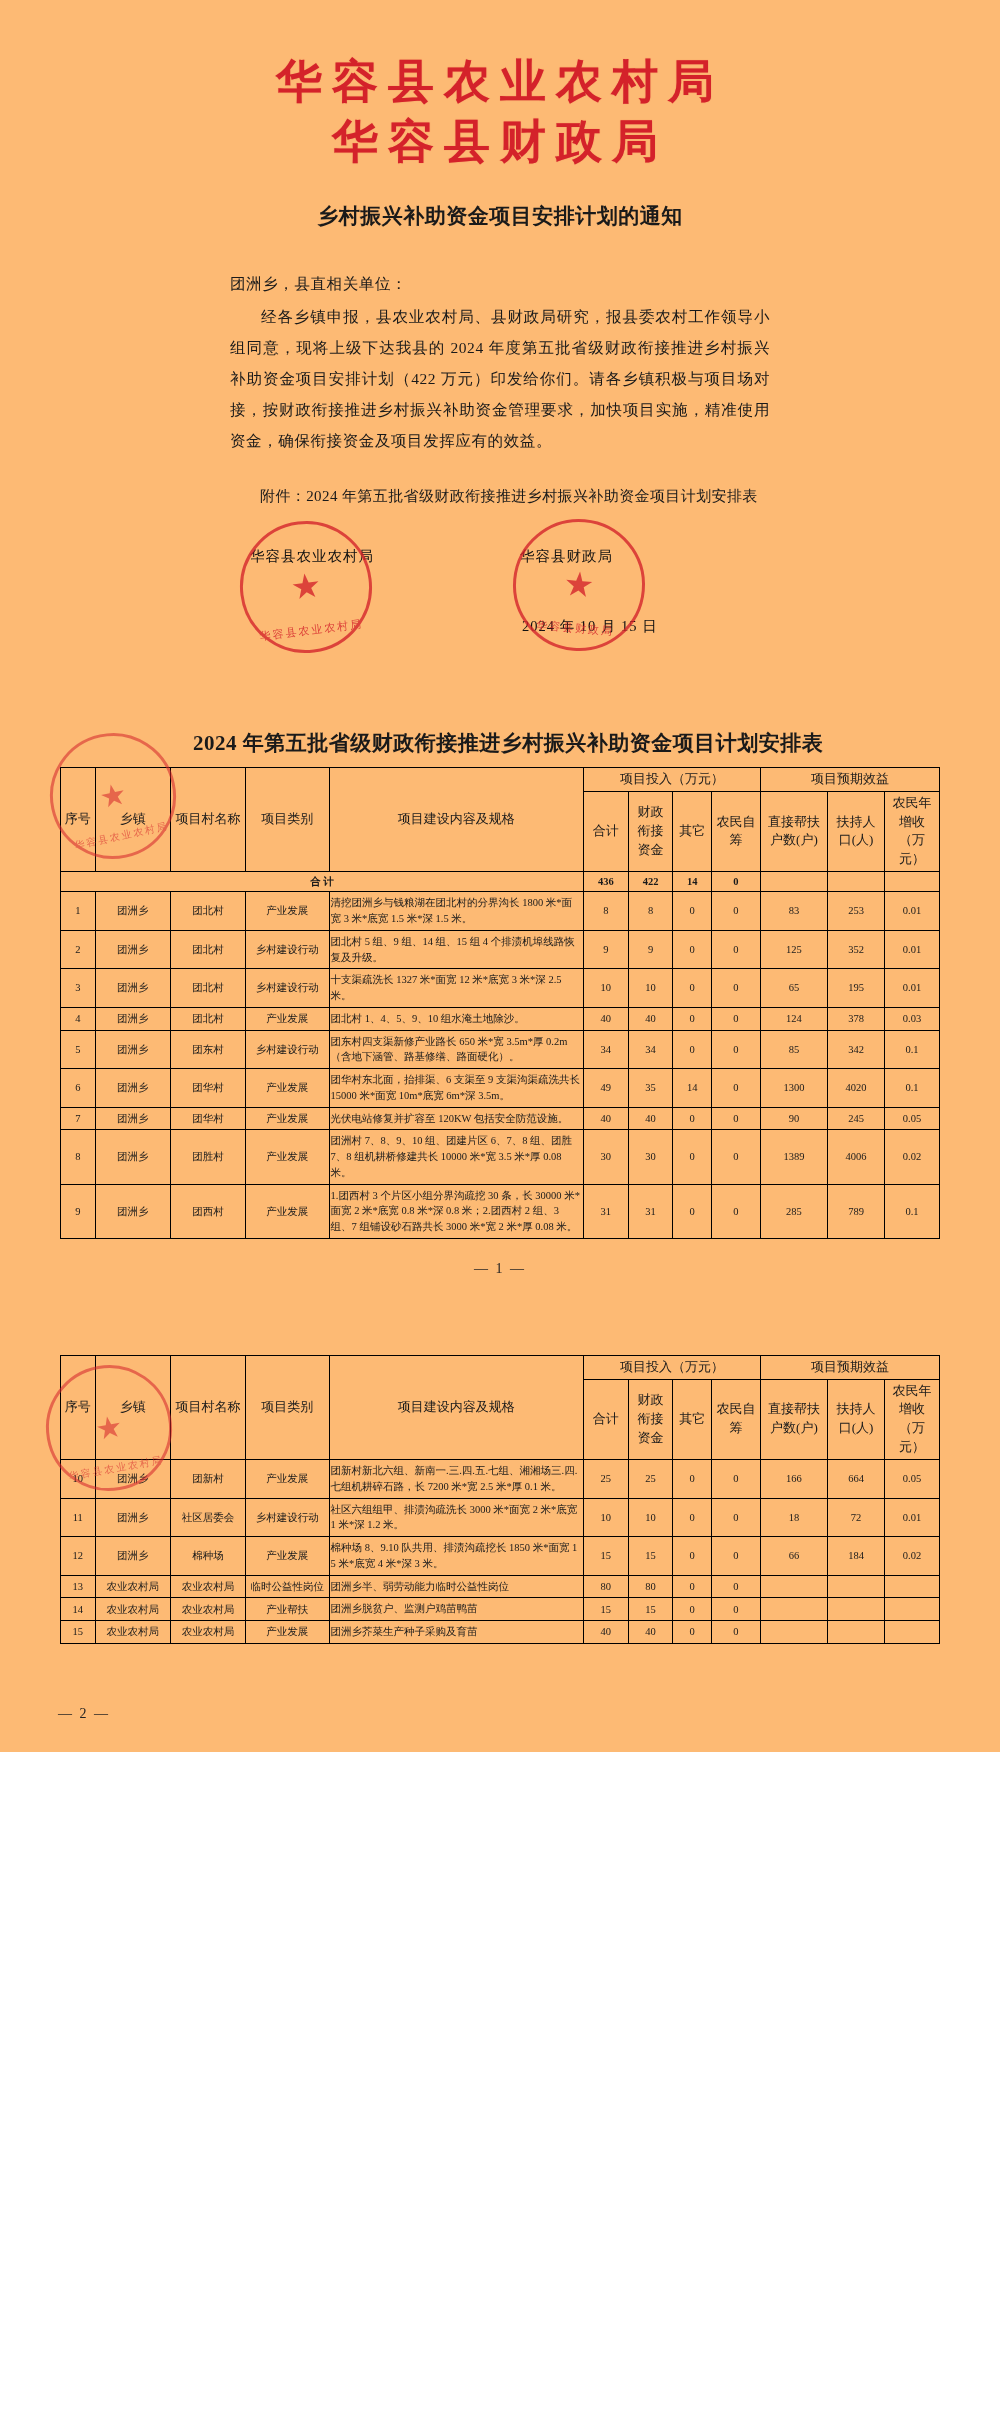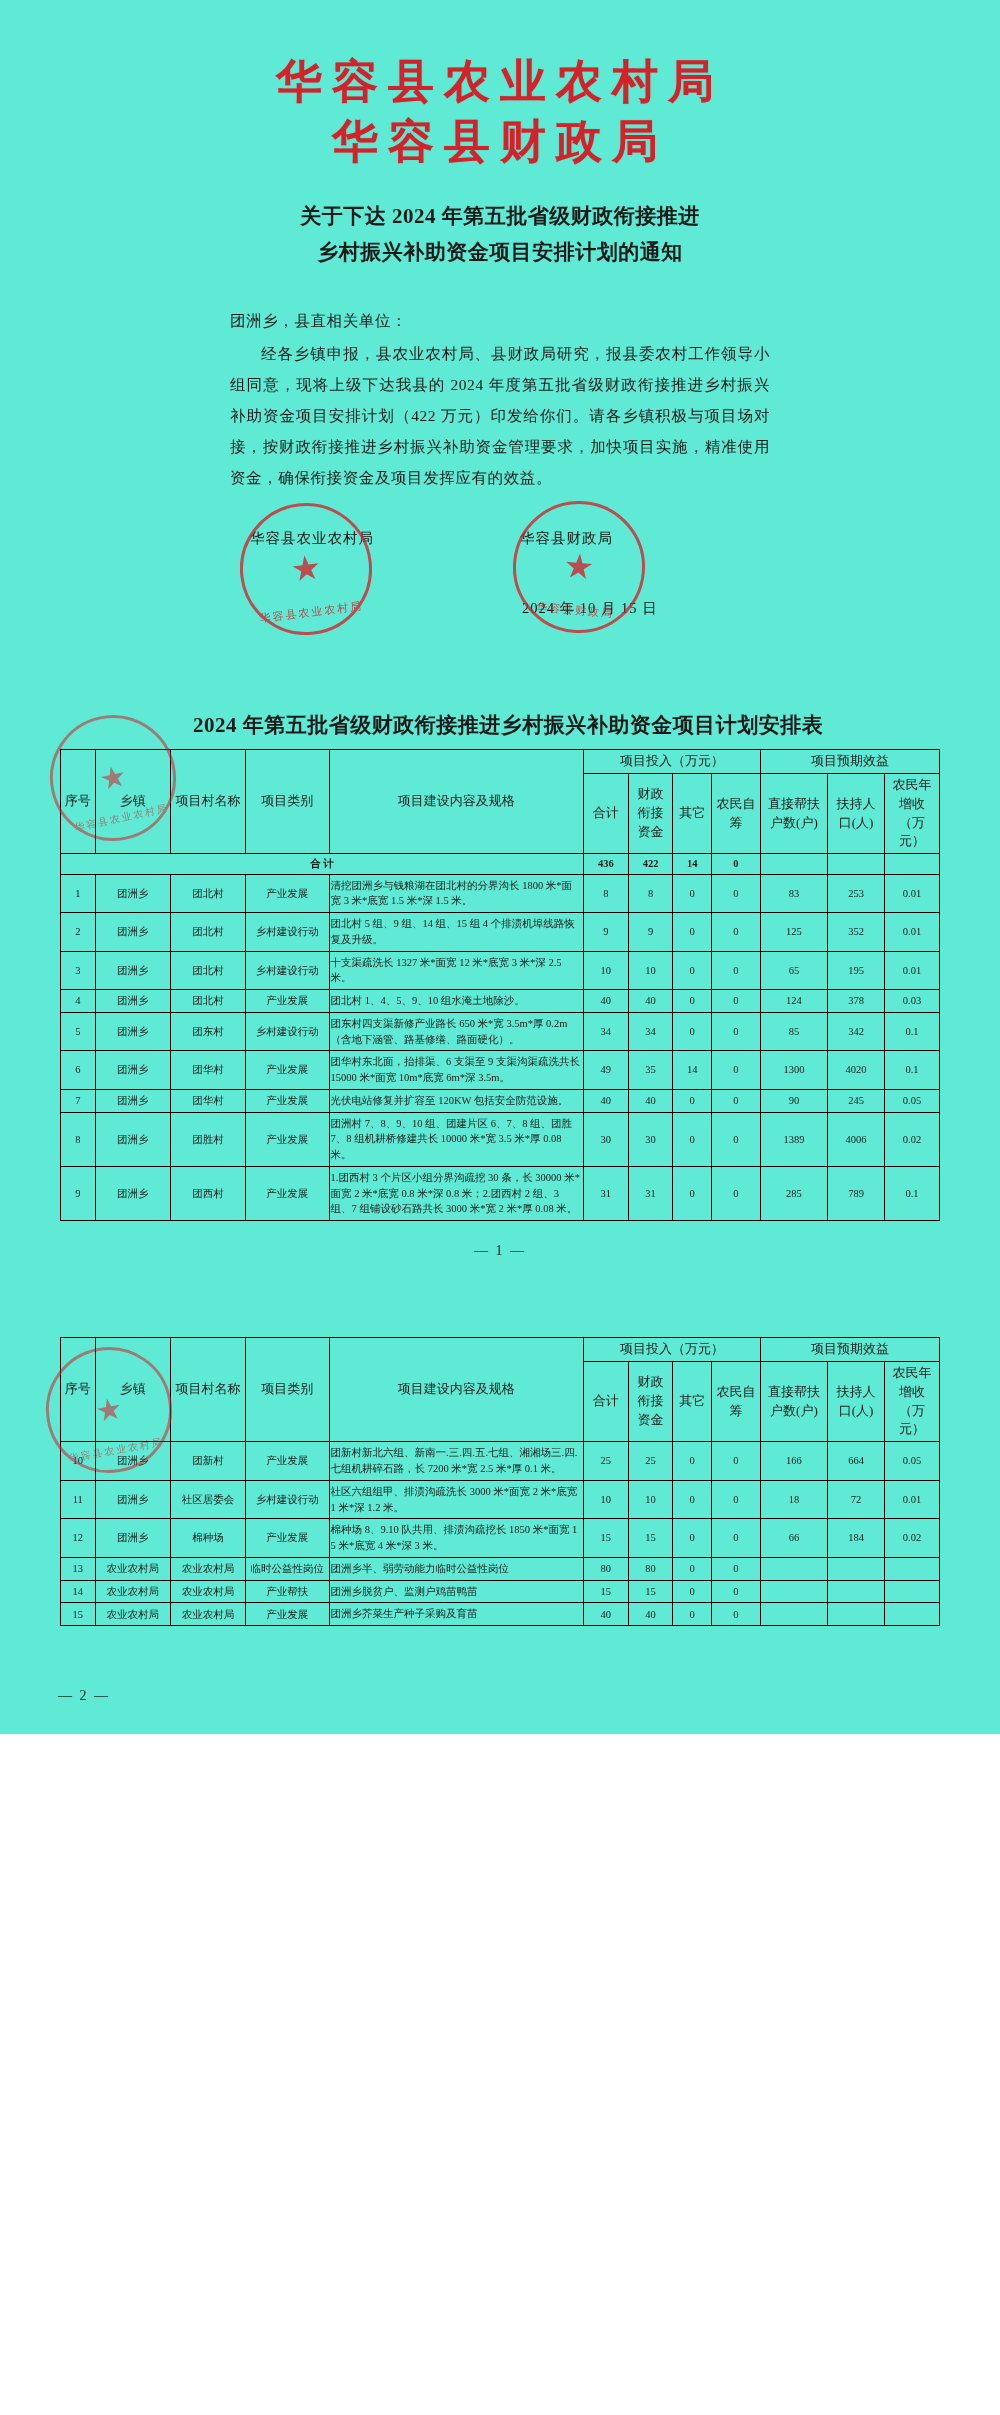--- a/index.html
+++ b/index.html
@@ -9,21 +9,21 @@
   }
   body {
     width: 1000px;
     font-family: "Liberation Serif", "DejaVu Serif", serif;
     color: #1a1a1a;
     -webkit-font-smoothing: antialiased;
   }
   .page {
     position: relative;
     width: 1000px;
-    background: #5eead4;
+    background: #fdba74;
   }
 
   
   .page1 {
     padding: 0 0 30px 0;
   }
   .letterhead {
     text-align: center;
     padding-top: 52px;
   }
@@ -222,29 +222,29 @@
 
 <div class="page page1">
 
   <div class="letterhead">
     <div class="lh-line">华容县农业农村局</div>
     <div class="lh-line">华容县财政局</div>
   </div>
 
 
   <div class="doc-title">
-    <div>关于下达 2024 年第五批省级财政衔接推进</div>
     <div>乡村振兴补助资金项目安排计划的通知</div>
   </div>
 
   <div class="body-block">
     <p>团洲乡，县直相关单位：</p>
     <p class="indent2">经各乡镇申报，县农业农村局、县财政局研究，报县委农村工作领导小组同意，现将上级下达我县的 2024 年度第五批省级财政衔接推进乡村振兴补助资金项目安排计划（422 万元）印发给你们。请各乡镇积极与项目场对接，按财政衔接推进乡村振兴补助资金管理要求，加快项目实施，精准使用资金，确保衔接资金及项目发挥应有的效益。</p>
   </div>
 
+  <div class="attach">附件：2024 年第五批省级财政衔接推进乡村振兴补助资金项目计划安排表</div>
 
   <div class="seal-zone">
     <div class="seal-label l1">华容县农业农村局</div>
     <div class="seal-label l2">华容县财政局</div>
     <div class="seal-date">2024 年 10 月 15 日</div>
 
     <div class="stamp s1">
       <div class="star">★</div>
       <div class="bottomtext">华容县农业农村局</div>
     </div>

